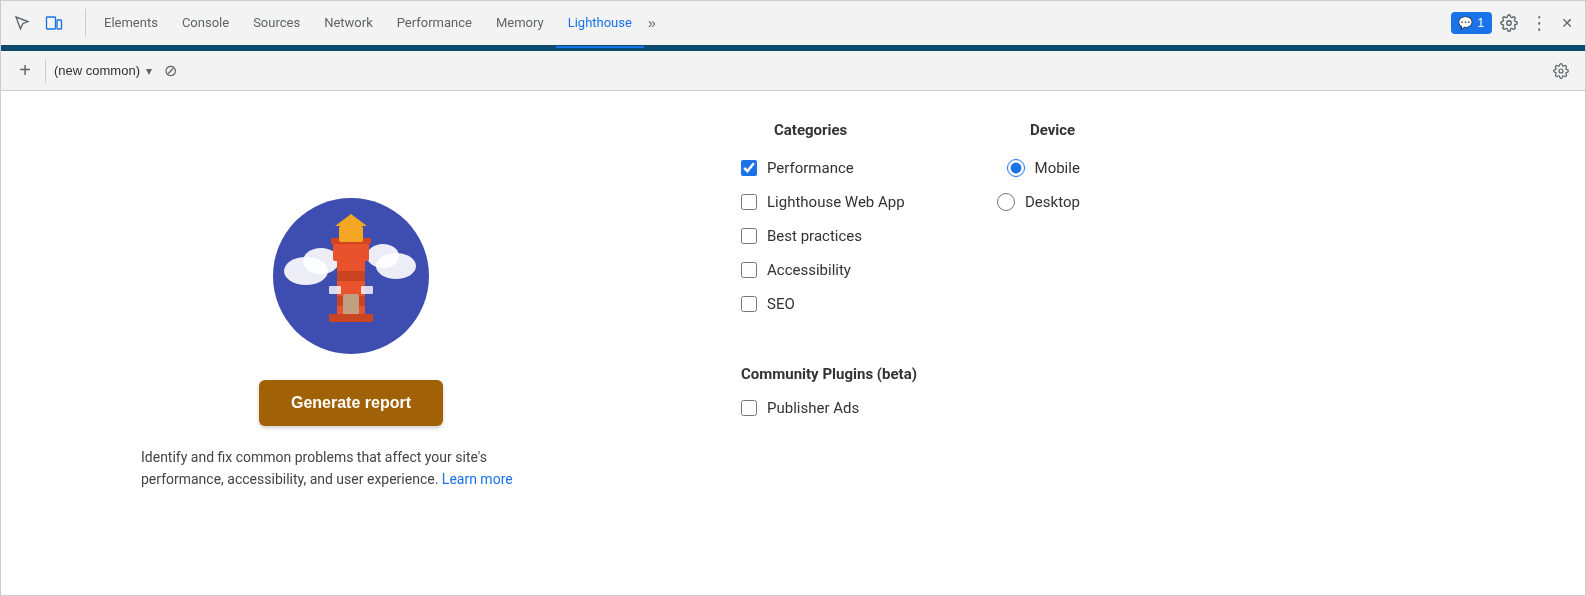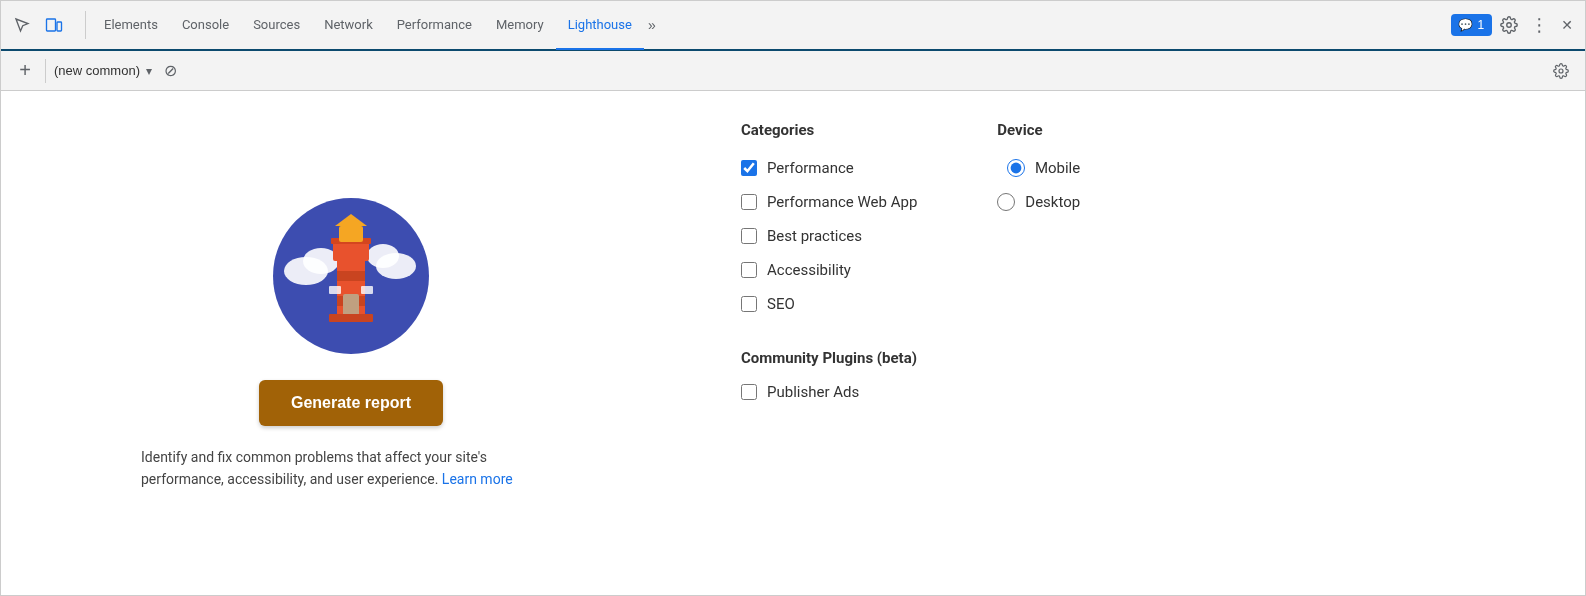--- a/index.html
+++ b/index.html
@@ -19,21 +19,21 @@
       display: flex;
       flex-direction: column;
       border: 1px solid #ccc;
     }
 
     
     .tab-bar {
       display: flex;
       align-items: center;
       background: #f3f3f3;
-      border-bottom: 2px solid #0c4a6e;
+      border-bottom: 6px solid #0c4a6e;
       height: 50px;
       padding: 0 8px;
       flex-shrink: 0;
     }
 
     .tab-bar-icons {
       display: flex;
       align-items: center;
       gap: 6px;
       margin-right: 12px;
@@ -224,20 +224,21 @@
       display: flex;
       flex-direction: column;
       gap: 16px;
     }
 
     .section-title {
       font-size: 15px;
       font-weight: 700;
       color: #333;
       margin-bottom: 4px;
+      margin-left: 33px;
     }
 
     .checkbox-item {
       display: flex;
       align-items: center;
       gap: 10px;
       font-size: 15px;
       color: #333;
       cursor: pointer;
     }
@@ -260,21 +261,21 @@
     }
 
     .radio-item input[type="radio"] {
       width: 18px;
       height: 18px;
       cursor: pointer;
       accent-color: #1a73e8;
     }
 
     .community-section {
-      margin-top: 20px;
+      margin-top: 36px;
     }
 
     .community-title {
       font-size: 15px;
       font-weight: 700;
       color: #333;
       margin-bottom: 16px;
     }
   </style>
 </head>
@@ -381,21 +382,21 @@
       <div class="categories-section">
         <div class="section-title">Categories</div>
 
         <label class="checkbox-item">
           <input type="checkbox" checked="" style="">
           <span>Performance</span>
         </label>
 
         <label class="checkbox-item">
           <input type="checkbox" style="">
-          <span>Performance Web App</span>
+          <span>Lighthouse Web App</span>
         </label>
 
         <label class="checkbox-item">
           <input type="checkbox" style="">
           <span>Best practices</span>
         </label>
 
         <label class="checkbox-item">
           <input type="checkbox" style="">
           <span>Accessibility</span>

